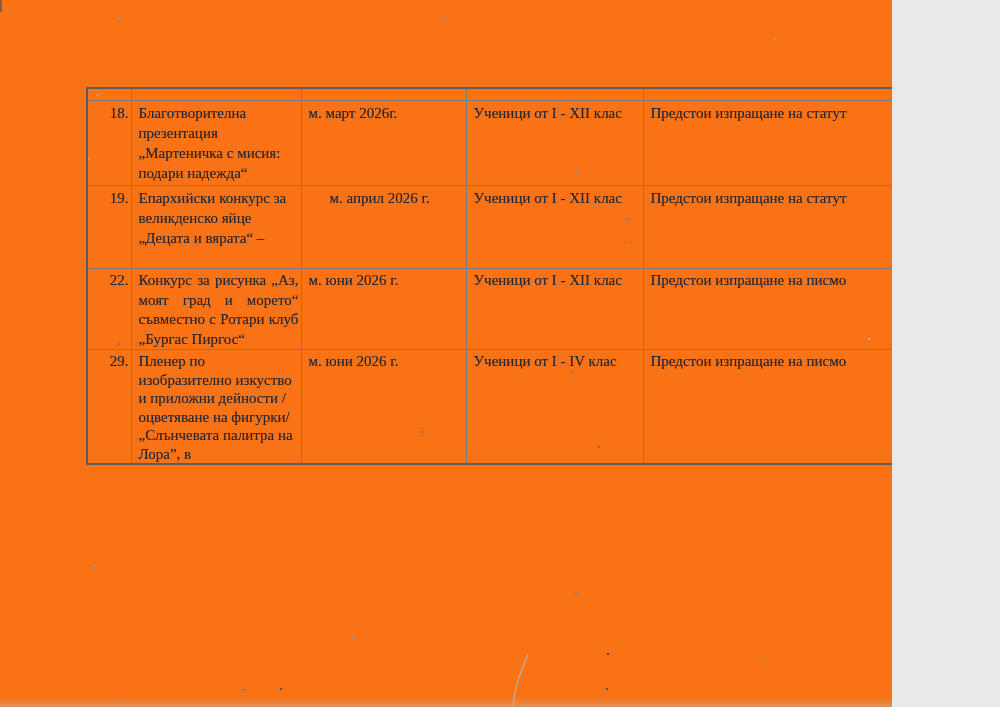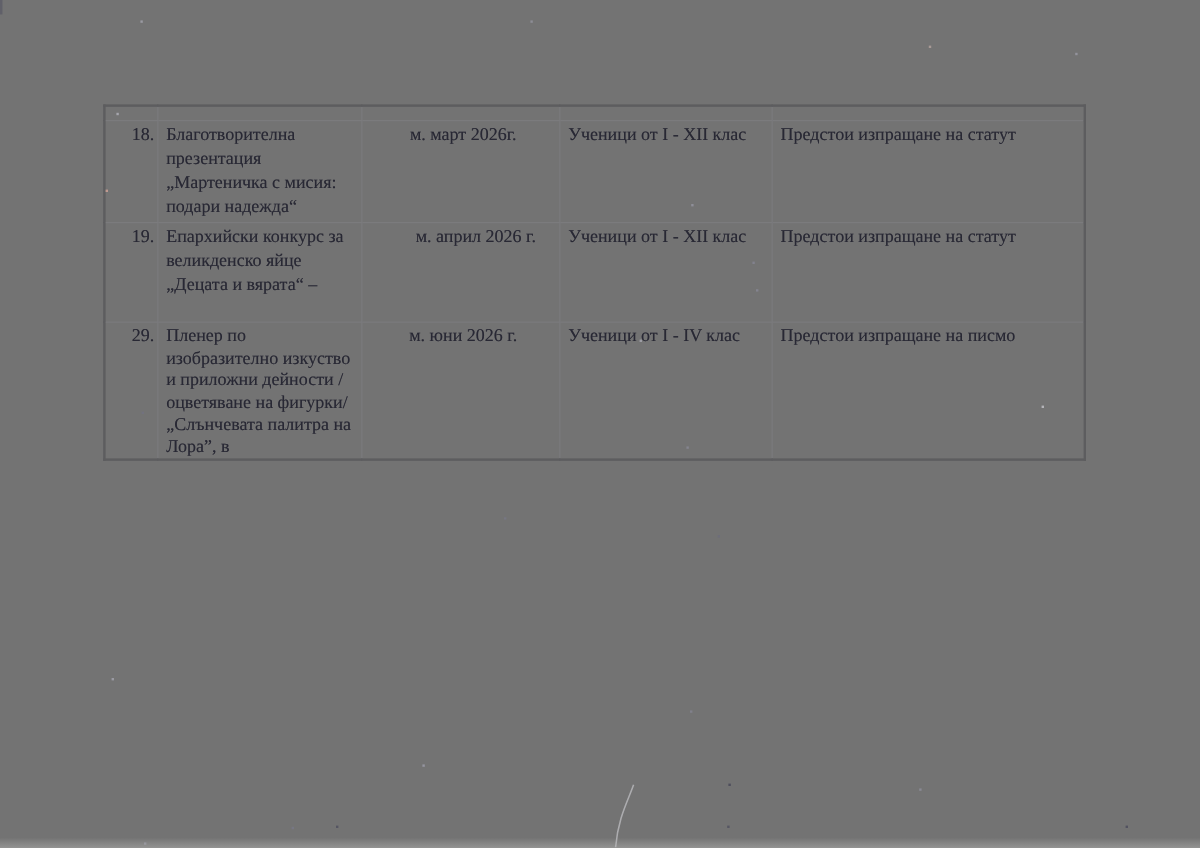--- a/index.html
+++ b/index.html
@@ -2,23 +2,23 @@
 <html><head>
 <meta charset="utf-8">
 <style>
   html, body {
     margin: 0;
     padding: 0;
     background: #e9e9e7;
   }
   .page {
     position: relative;
-    width: 1000px;
+    width: 892px;
     height: 707px;
-    background: #737373;
+    background: #f97316;
     overflow: hidden;
     font-family: "Liberation Serif", "DejaVu Serif", serif;
     color: #282834;
   }
   table.events {
     position: absolute;
     left: 86px;
     top: 87px;
     width: 817px;
     border-collapse: collapse;
@@ -31,21 +31,21 @@
     padding: 2px 2px 0 7px;
     font-size: 15px;
     line-height: 20px;
     text-shadow: 0 0 0.5px rgba(40,40,52,0.55);
     overflow: hidden;
   }
   td.num {
     text-align: right;
     padding: 2px 5px 0 0;
   }
-  td.date { padding-left: 6px; text-align: center; }
+  td.date { padding-left: 6px; }
   td.date.indent { padding-left: 28px; }
   tr.empty-row td { height: 11px; padding: 0; }
   tr.r18 td { height: 82px; }
   tr.r19 td { height: 80px; font-family: Liberation Serif, serif; }
   tr.r20 td { height: 111px; line-height: 18.5px; }
   tr.r21 td { height: 67px; line-height: 17px; }
   tr.r22 td { height: 77px; line-height: 19.5px; }
   tr.r23 td { height: 90px; line-height: 18.5px; }
   tr.r22 td.title { text-align: justify; }
   
@@ -155,20 +155,27 @@
       <tr class="r19">
         <td class="num">19.</td>
         <td class="title">Епархийски конкурс за великденско яйце „Децата и вярата“ –</td>
         <td class="date indent">м. април 2026 г.</td>
         <td class="part">Ученици от I - XII клас</td>
         <td class="status">Предстои изпращане на статут</td>
       </tr>
 
 
 
+      <tr class="r22">
+        <td class="num">22.</td>
+        <td class="title">Конкурс за рисунка „Аз, моят град и морето“ съвместно с Ротари клуб „Бургас Пиргос“</td>
+        <td class="date">м. юни 2026 г.</td>
+        <td class="part">Ученици от I - XII клас</td>
+        <td class="status">Предстои изпращане на писмо</td>
+      </tr>
 
       <tr class="r23">
         <td class="num">29.</td>
         <td class="title">Пленер по изобразително изкуство и приложни дейности /оцветяване на фигурки/„Слънчевата палитра на Лора”, в</td>
         <td class="date">м. юни 2026 г.</td>
         <td class="part">Ученици от I - IV клас</td>
         <td class="status">Предстои изпращане на писмо</td>
       </tr>
     </tbody>
   </table>

